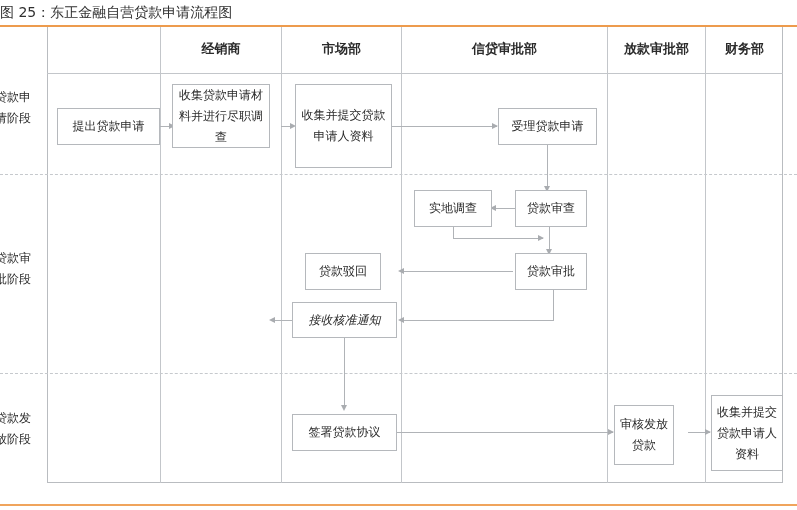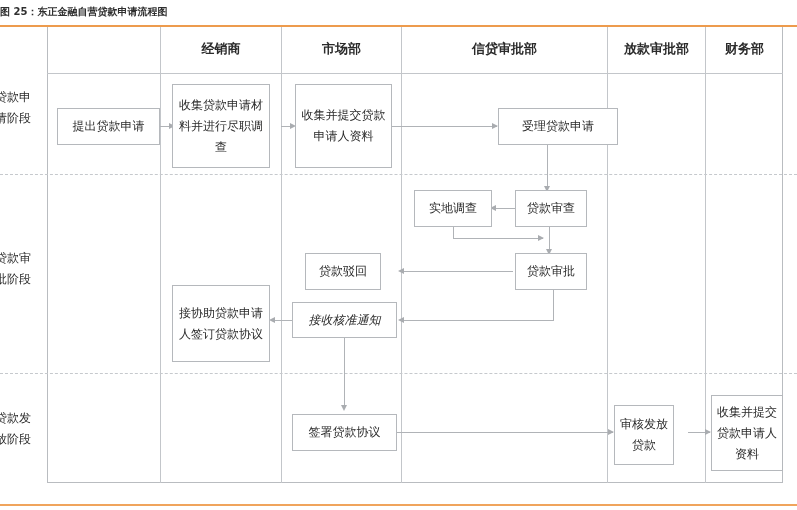--- a/index.html
+++ b/index.html
@@ -6,21 +6,21 @@
   body{
     width:797px;height:510px;background:#ffffff;
     font-family:"DejaVu Sans","Liberation Sans",sans-serif;
     color:#3c3c3c;overflow:hidden;position:relative;
   }
   .canvas{position:absolute;left:0;top:0;width:797px;height:510px;}
 
   
   .title{
     position:absolute;left:0px;top:4px;width:500px;height:16px;
-    font-size:10px;font-weight:bold;color:#2f2f2f;
+    font-size:14px;font-weight:normal;color:#2f2f2f;
     white-space:nowrap;letter-spacing:0px;line-height:16px;
   }
   .rule-top{
     position:absolute;left:0px;top:25px;width:797px;height:2px;
     background:#ED9B4D;
   }
   .rule-bottom{
     position:absolute;left:0px;top:504px;width:797px;height:2px;
     background:#F0A45C;
   }
@@ -149,29 +149,29 @@
   <div class="ln lnh" style="left:397px;top:432px;width:216px;"></div>
   <div class="arrow arr-r" style="left:608px;top:429px;"></div>
 
   <div class="ln lnh" style="left:688px;top:432px;width:22px;"></div>
   <div class="arrow arr-r" style="left:705px;top:429px;"></div>
 
   <div class="box" style="left:57px;top:108px;width:103px;height:37px;text-align:center;">
     <span>提出贷款申请</span>
   </div>
 
-  <div class="box" style="left:172px;top:84px;width:98px;height:84px;">
+  <div class="box" style="left:172px;top:84px;width:98px;height:64px;">
     <span>收集贷款申请材料并进行尽职调查</span>
   </div>
 
   <div class="box" style="left:295px;top:84px;width:97px;height:84px;">
     <span>收集并提交贷款申请人资料</span>
   </div>
 
-  <div class="box" style="left:498px;top:108px;width:120px;height:37px;">
+  <div class="box" style="left:498px;top:108px;width:99px;height:37px;">
     <span>受理贷款申请</span>
   </div>
 
   <div class="box" style="left:414px;top:190px;width:78px;height:37px;">
     <span>实地调查</span>
   </div>
 
   <div class="box" style="left:515px;top:190px;width:72px;height:37px;justify-content:center;">
     <span>贷款审查</span>
   </div>
@@ -181,23 +181,20 @@
   </div>
 
   <div class="box" style="left:305px;top:253px;width:76px;height:37px;">
     <span>贷款驳回</span>
   </div>
 
   <div class="box" style="left:292px;top:302px;width:105px;height:36px;font-style:italic;">
     <span>接收核准通知</span>
   </div>
 
-  <div class="box" style="left:172px;top:285px;width:98px;height:77px;">
-    <span>接协助贷款申请人签订贷款协议</span>
-  </div>
 
   <div class="box" style="left:292px;top:414px;width:105px;height:37px;text-align:center;">
     <span>签署贷款协议</span>
   </div>
 
   <div class="box" style="left:614px;top:405px;width:60px;height:60px;">
     <span>审核发放贷款</span>
   </div>
 
   <div class="box" style="left:711px;top:395px;width:72px;height:76px;">

